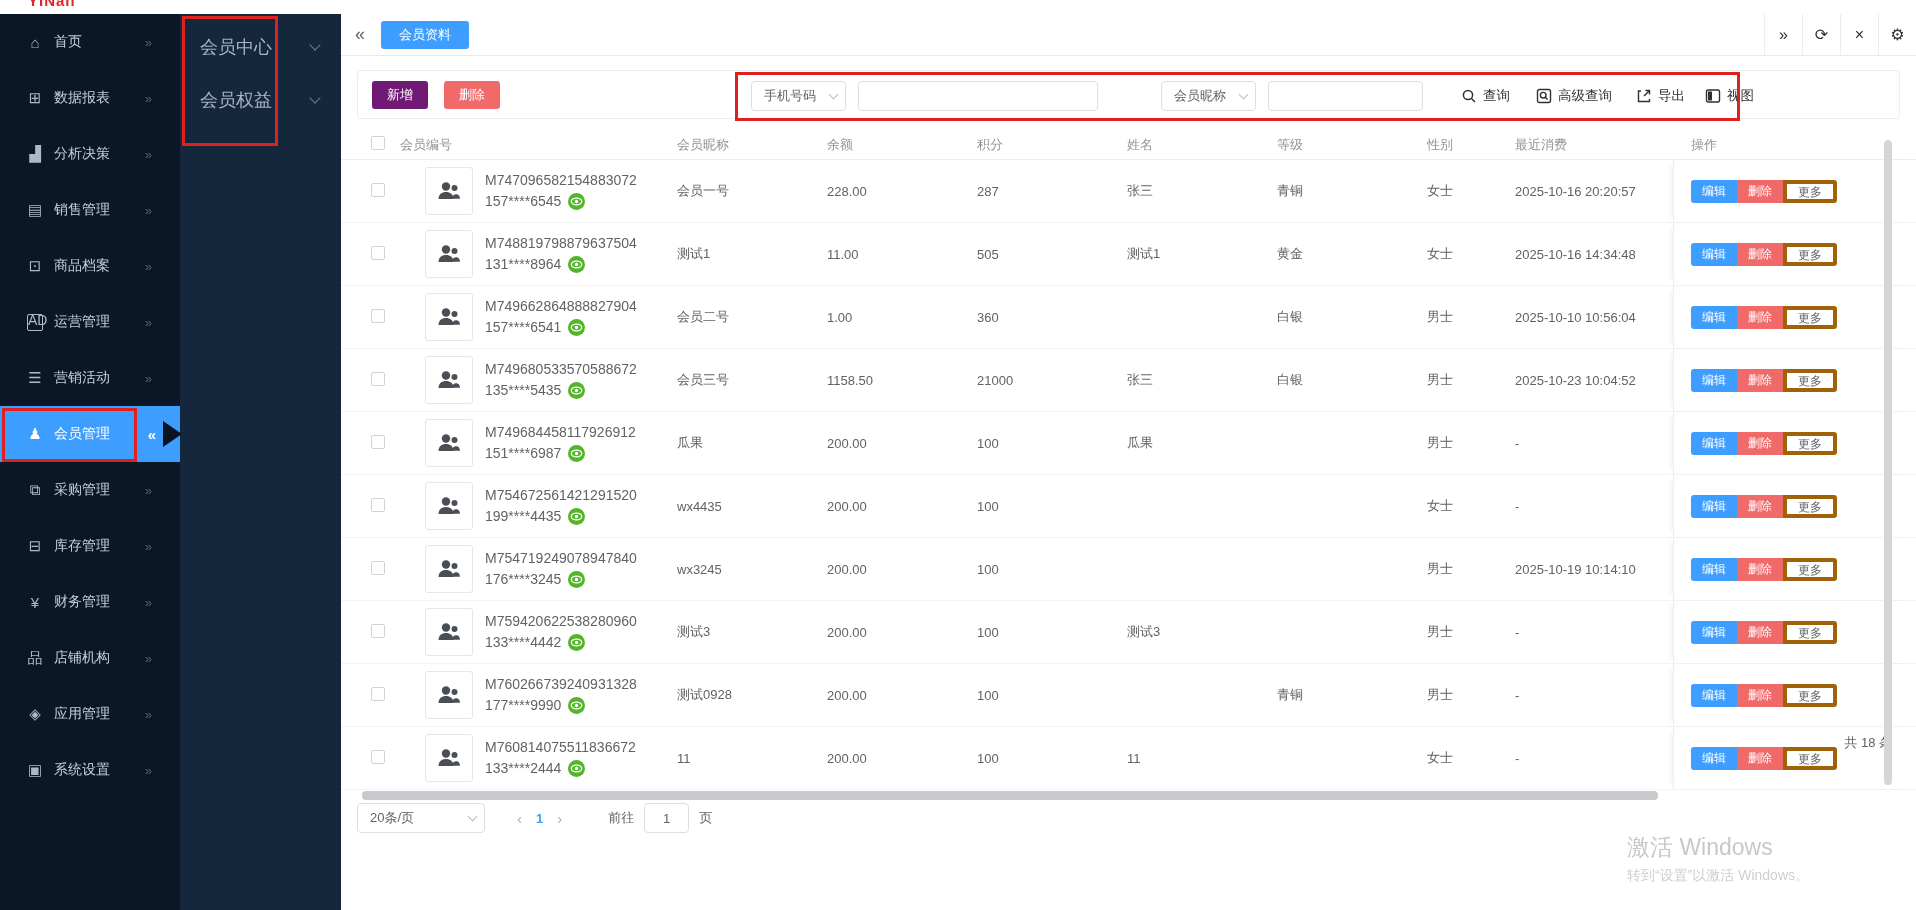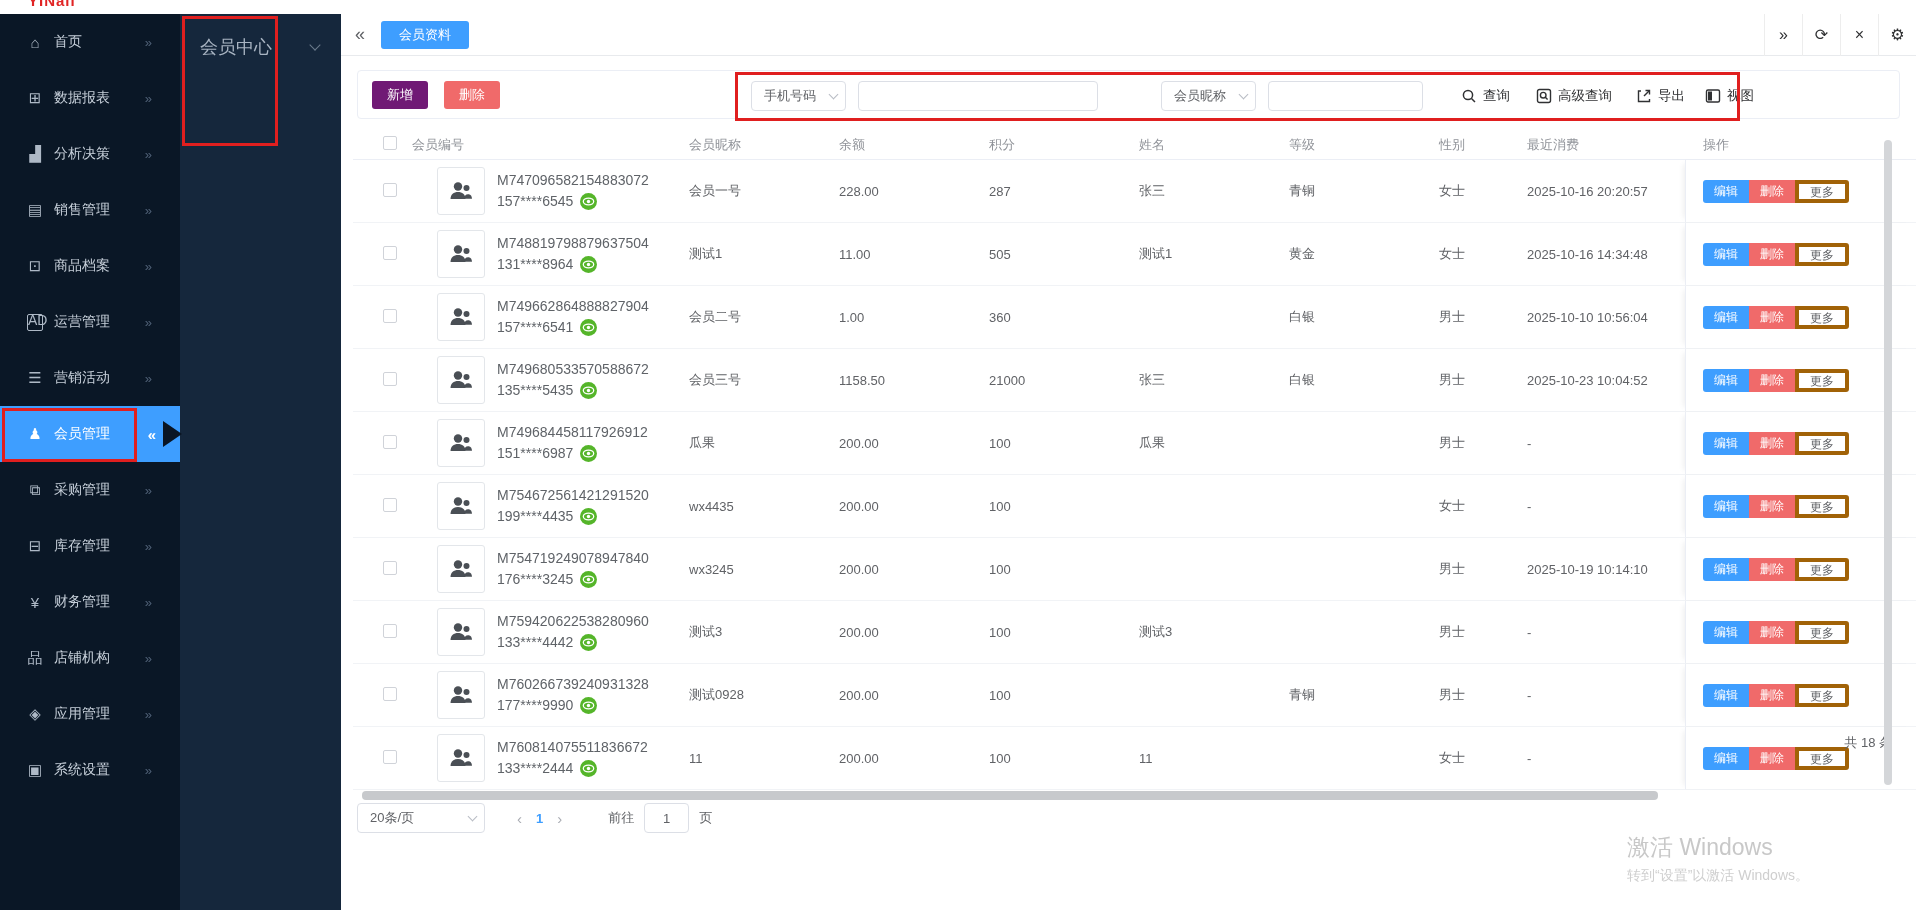--- a/index.html
+++ b/index.html
@@ -70,21 +70,21 @@
   .inp { height:30px; border:1px solid #dcdfe6; border-radius:4px; background:#fff;
     font-size:13px; padding:0 10px; font-family:inherit; color:#606266;}
   .inp1 { width:240px; } .inp2 { width:155px; }
   .tool-link { display:flex; align-items:center; font-size:13.5px; color:#303133;
     cursor:pointer; white-space:nowrap; }
   .tool-link svg { margin-right:6px; }
   .tl-query { margin-left:38px; } .tl-adv { margin-left:26px; }
   .tl-exp { margin-left:24px; } .tl-view { margin-left:20px; }
 
   
-  .table { margin-top:11px;margin-left:12px; }
+  .table { margin-top:11px; }
   .trow { display:flex; align-items:center; border-bottom:1px solid #f1f3f6; background:#fff; }
   .thead { height:30px; font-size:13px; color:#909399; border-bottom:1px solid #ebeef5; }
   .tbody-row { height:63px; font-size:13px; color:#606266; }
   .c-check { width:58px; padding-left:30px; flex:none; align-self:center;}
   .c-id { width:278px; flex:none; display:flex; align-items:center; }
   .c-nick { width:150px; flex:none; } .c-bal { width:150px; flex:none; }
   .c-pts { width:150px; flex:none; } .c-name { width:150px; flex:none; }
   .c-level { width:150px; flex:none; } .c-gender { width:88px; flex:none; }
   .c-last { width:158px; flex:none; }
   .c-action { flex:1; padding-left:17px; align-self:stretch; display:flex; align-items:center;
@@ -241,20 +241,24 @@
       </div>
     </aside>
 
   <aside class="secondary">
 
       <div class="sec-item">
         <span class="sec-label">会员中心</span>
         <span class="chev-down"></span>
       </div>
 
+      <div class="sec-item">
+        <span class="sec-label">会员权益</span>
+        <span class="chev-down"></span>
+      </div>
     </aside>
 
   <div class="main">
 
     <div class="tabbar">
       <span class="collapse-icon">«</span>
       <span class="tab-active">会员资料</span>
       <div class="tab-actions">
         <span class="tab-action">»</span>
         <span class="tab-action">⟳</span>

